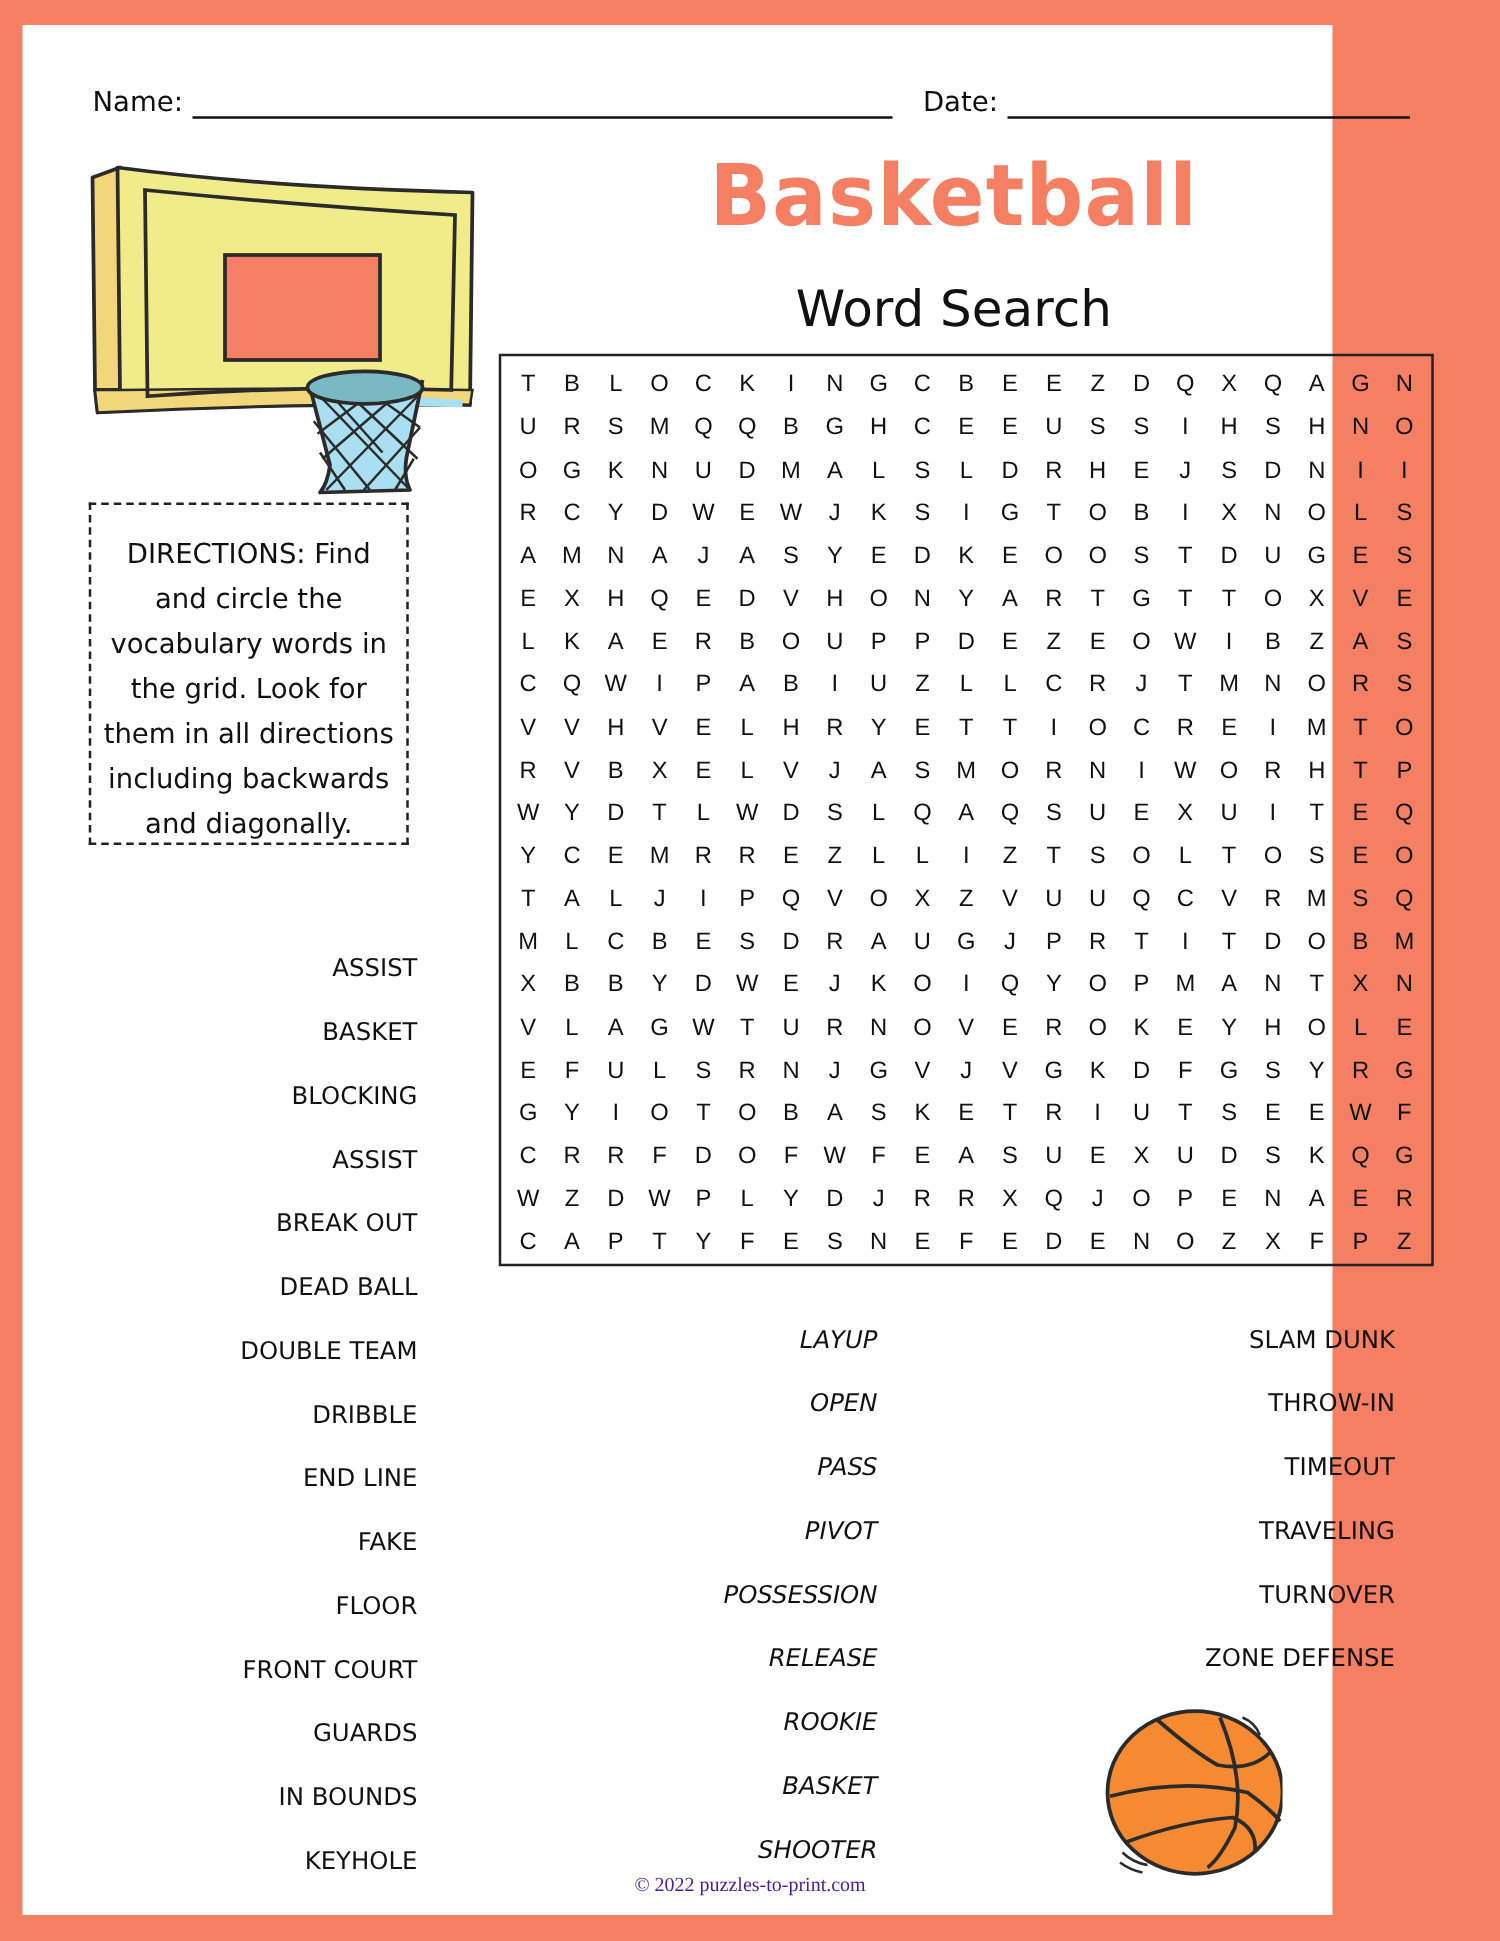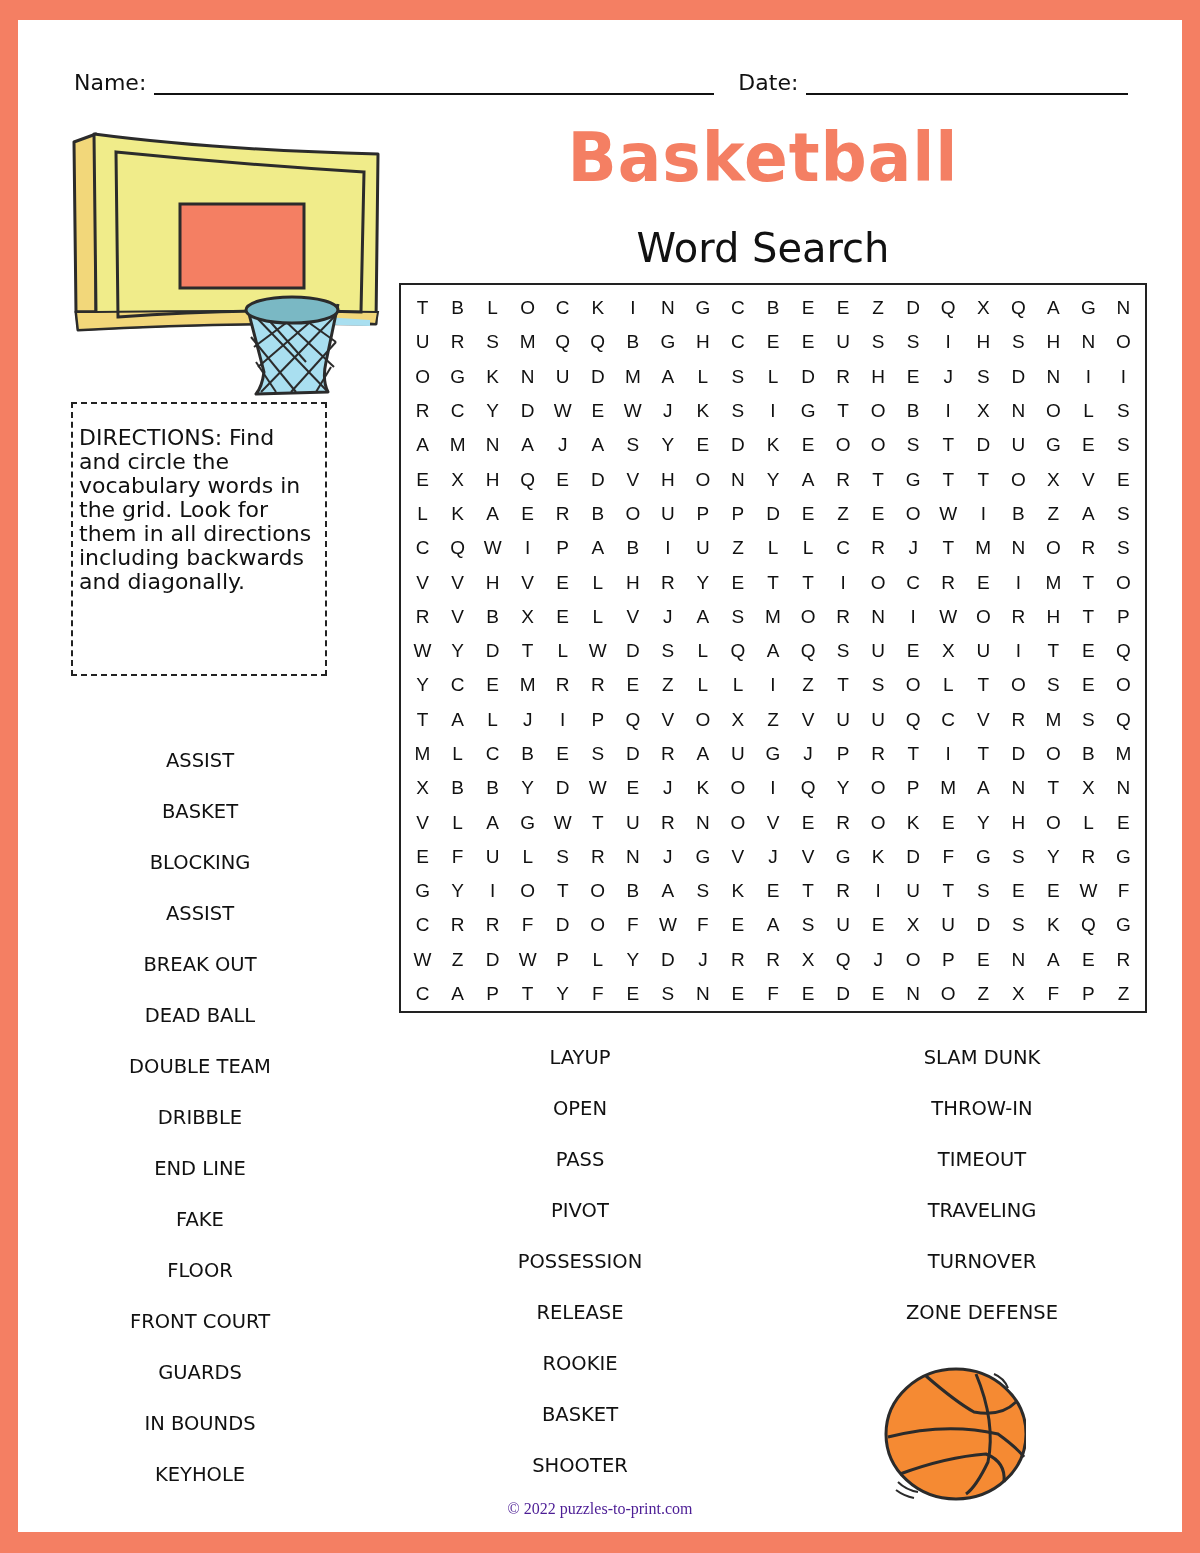--- a/index.html
+++ b/index.html
@@ -6,21 +6,21 @@
     body {
       width: 1200px; height: 1553px;
       background: #f47f63;
       position: relative;
       font-family: "DejaVu Sans", sans-serif;
       overflow: hidden;
     }
     .page {
       position: absolute;
       left: 18px; top: 20px;
-      width: 1164px; height: 1512px;
+      width: 1048px; height: 1512px;
       background: #ffffff;
     }
     .hdr-row {
       position: absolute; top: 50px; left: 56px;
       font-size: 22px; color: #111;
       display: flex; align-items: flex-end;
     }
     .hdr-label { margin-right: 8px; }
     .hdr-line { border-bottom: 2px solid #111; height: 22px; }
     .name-line { width: 560px; margin-right: 24px; }
@@ -45,48 +45,49 @@
       color: #111;
       margin-top: 15px;
     }
 
     .directions {
       position: absolute; left: 53px; top: 382px;
       width: 256px; height: 274px;
       border: 2px dashed #222;
       box-sizing: border-box;
       padding: 22px 6px 0 6px;
+      text-align: center;
       font-size: 22px;
-      line-height: 24px;
+      line-height: 36px;
       color: #111;
     }
 
     .grid {
       position: absolute; left: 381px; top: 263px;
       width: 748px; height: 730px;
       border: 2px solid #222;
       box-sizing: border-box;
       padding: 6px 4px 0 4px;
     }
     .grid-row { display: flex; height: 34.3px; align-items: center; }
     .grid-cell {
       width: 36.2px; text-align: center;
       font-family: "Liberation Sans", sans-serif;
       font-size: 19px; color: #111;
     }
 
     .wordlist {
       position: absolute;
       font-size: 19.5px; color: #111;
-      text-align: center;
-      list-style: none; margin: 2px; padding: 0;
+      text-align: right;
+      list-style: none; margin: 16px; padding: 0;
     }
     .wordlist li { height: 51px; line-height: 22px; }
     .wl-1 { left: 60px; top: 728px; width: 240px; }
-    .wl-2 { left: 440px; top: 1025px; width: 240px; }
+    .wl-2 { left: 428px; top: 1025px; width: 240px; font-style: italic; }
     .wl-3 { left: 842px; top: 1025px; width: 240px; }
 
     .ball { position: absolute; left: 858px; top: 1342px; }
 
     .footer {
       position: absolute; left: 0; width: 1164px; top: 1480px;
       text-align: center;
       font-family: "Liberation Serif", serif;
       font-size: 16px; color: #4c1d95;
     }

